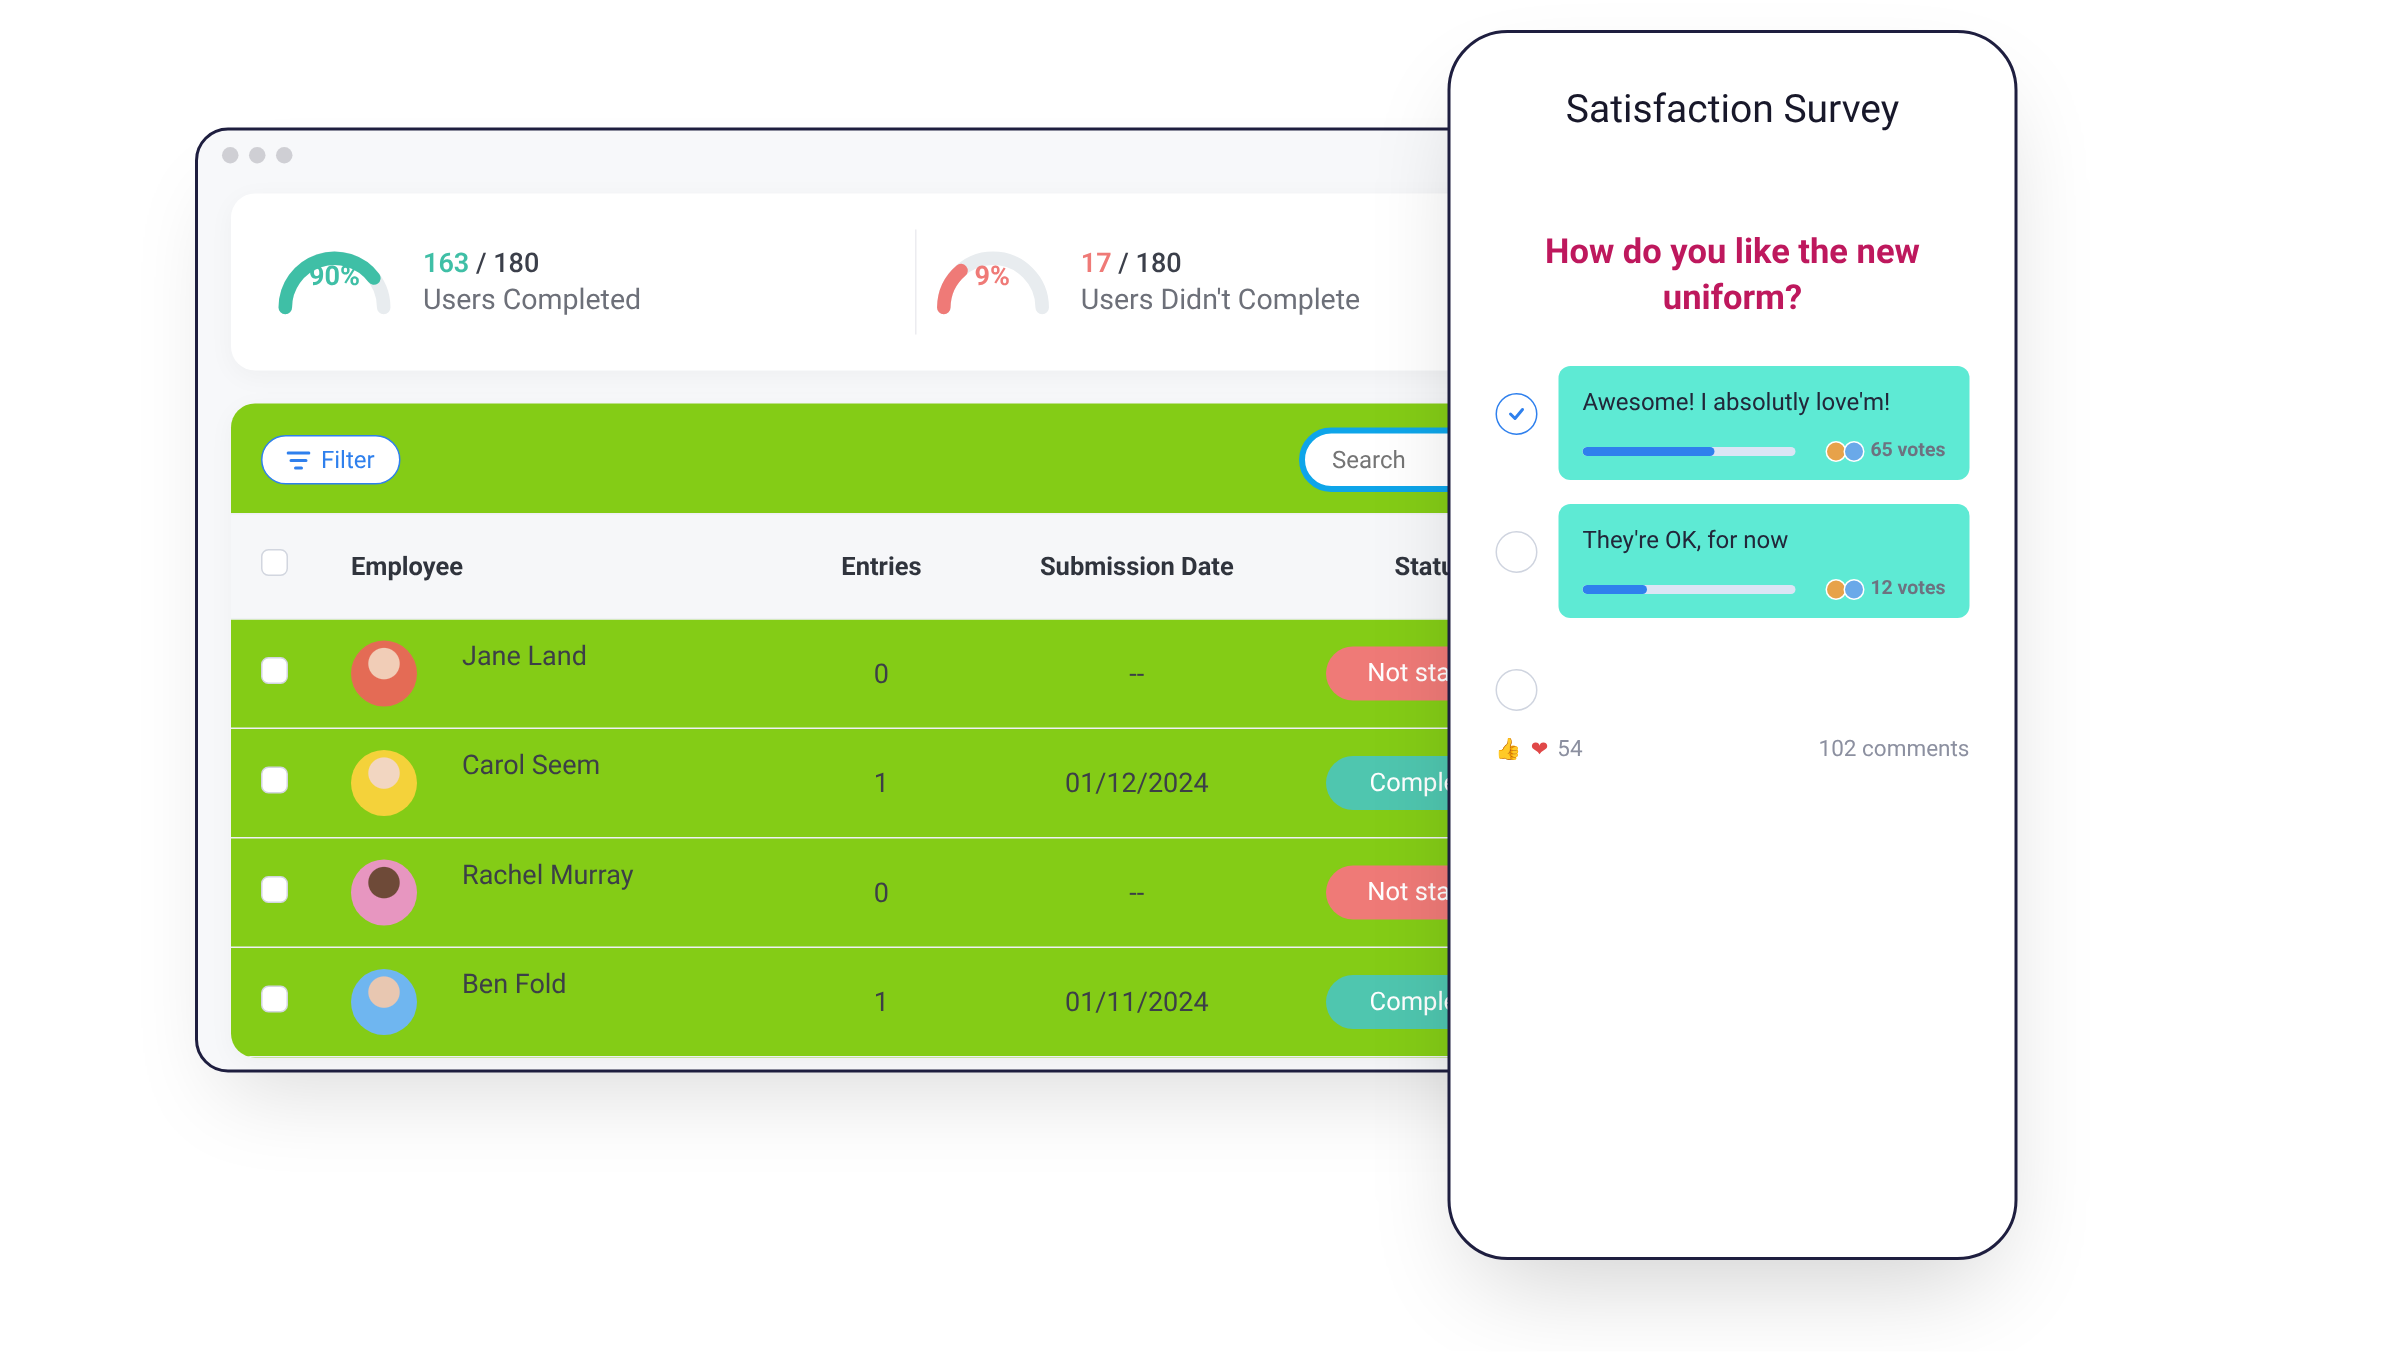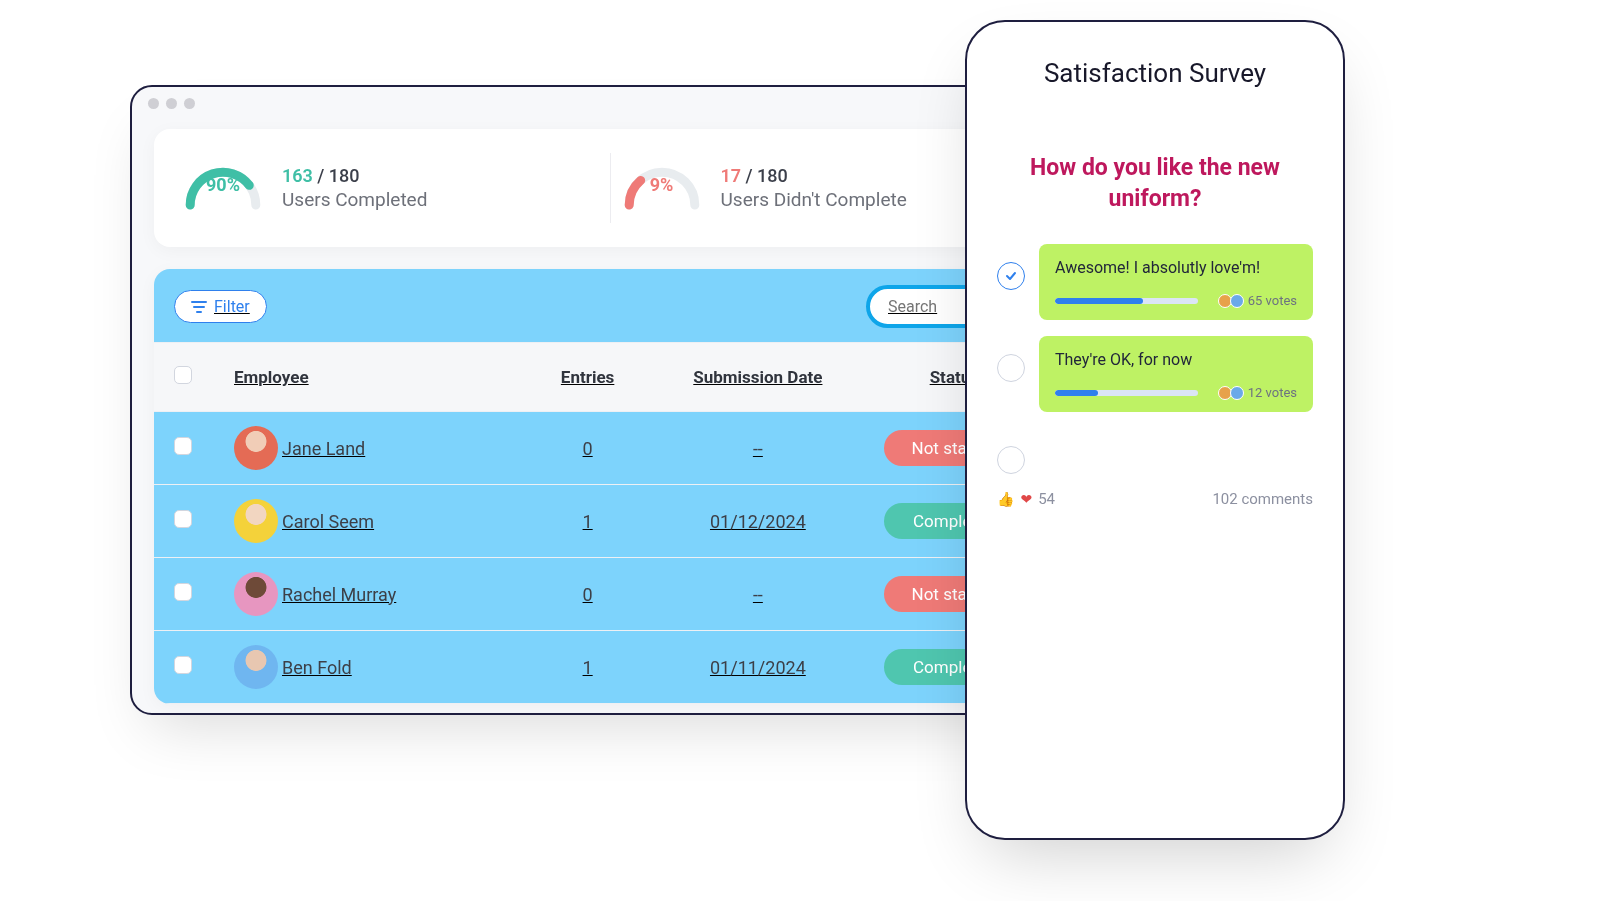--- a/index.html
+++ b/index.html
@@ -26,22 +26,22 @@
   .gauge svg{width:82px;height:82px;position:absolute;top:0;left:0;}
   .gauge-label{position:absolute;top:10px;left:0;right:0;text-align:center;font-weight:700;font-size:18px;}
   .gauge-green .gauge-label{color:#3fbfa6;}
   .gauge-red .gauge-label{color:#ef7a77;}
   .stat-text .count{font-size:18px;font-weight:500;color:#3b3f4a;}
   .stat-text .count .hl-green{color:#3fbfa6;font-weight:600;}
   .stat-text .count .hl-red{color:#ef7a77;font-weight:600;}
   .stat-text .sub{font-size:19px;color:#6d7079;margin-top:2px;}
 
   .table-card{
-    margin:22px 22px 0 22px;background:#7dd3fc;border-radius:16px;
-    box-shadow:0 4px 18px rgba(0,0,0,.04);overflow:hidden;text-decoration:underline;
+    margin:22px 22px 0 22px;background:#84cc16;border-radius:16px;
+    box-shadow:0 4px 18px rgba(0,0,0,.04);overflow:hidden;
   }
   .table-toolbar{display:flex;align-items:center;justify-content:space-between;padding:16px 20px 14px 20px;}
   .filter-btn{
     display:flex;align-items:center;gap:7px;border:1.5px solid #2f80ed;color:#2f80ed;
     background:#fff;border-radius:999px;padding:6px 16px;font-size:16px;cursor:pointer;
   }
   .search{
     border:4px solid #0ea5e9;border-radius:999px;padding:8px 18px;font-size:16px;
     width:180px;color:#9aa0ab;outline:none;
   }
@@ -51,21 +51,21 @@
     font-weight:700;color:#30343d;font-size:17px;
   }
   .tbl-head .h-entries,.tbl-head .h-date,.tbl-head .h-status{text-align:center;}
   .tbl-row{
     display:grid;grid-template-columns:60px 2.2fr 1fr 1.6fr 1.4fr;align-items:center;
     padding:14px 20px;border-bottom:1px solid #eef0f4;font-size:18px;color:#3c3f47;
   }
   .chk{
     width:18px;height:18px;border:1.5px solid #d2d6df;border-radius:5px;background:#fff;display:inline-block;
   }
-  .emp{display:flex;align-items:center;gap:4px;}
+  .emp{display:flex;gap:30px;}
   .avatar{width:44px;height:44px;border-radius:50%;display:inline-block;}
   .av1{background:radial-gradient(circle at 50% 35%,#f1cdb7 0 28%,#e46b55 30% 100%);}
   .av2{background:radial-gradient(circle at 50% 35%,#f2d6c1 0 28%,#f4d23a 30% 100%);}
   .av3{background:radial-gradient(circle at 50% 35%,#6e4a38 0 28%,#e796c0 30% 100%);}
   .av4{background:radial-gradient(circle at 50% 35%,#e8c7b1 0 28%,#6fb6f0 30% 100%);}
   .cell-center{text-align:center;}
   .status-pill{
     display:inline-block;min-width:140px;text-align:center;color:#fff;font-size:17px;
     padding:8px 22px;border-radius:999px;
   }
@@ -85,27 +85,27 @@
     display:flex;align-items:flex-start;gap:14px;margin-bottom:16px;
   }
   .radio{
     flex-shrink:0;width:28px;height:28px;border-radius:50%;border:1.5px solid #cfd4df;background:#fff;
     display:flex;align-items:center;justify-content:center;margin-top:18px;
   }
   .radio.selected{border-color:#2f80ed;}
   .radio.selected svg{display:block;}
   .radio svg{display:none;}
   .opt-card{
-    flex:1;background:#bef264;border-radius:8px;padding:14px 16px 12px 16px;
+    flex:1;background:#5eead4;border-radius:8px;padding:14px 16px 12px 16px;
   }
   .opt-label{font-size:16px;color:#22273a;margin-bottom:16px;}
   .opt-bottom{display:flex;align-items:center;justify-content:space-between;gap:10px;}
   .bar{flex:1;height:6px;border-radius:4px;background:#dbe5f5;position:relative;overflow:hidden;margin-right:10px;}
   .bar-fill{position:absolute;left:0;top:0;bottom:0;background:#2f80ed;border-radius:4px;}
-  .votes{font-size:13px;color:#6d7280;white-space:nowrap;display:flex;align-items:center;gap:4px;}
+  .votes{font-size:13px;color:#6d7280;white-space:nowrap;display:flex;align-items:center;gap:4px;font-weight:bold;}
   .mini-av{width:14px;height:14px;border-radius:50%;display:inline-block;margin-left:-6px;border:1px solid #fff;}
   .mini-av:first-child{margin-left:0;}
   .ma1{background:#e7a24a;} .ma2{background:#6aa9e9;}
   .reactions{display:flex;align-items:center;justify-content:space-between;margin-top:10px;font-size:15px;color:#8c90a0;}
   .react-left{display:flex;align-items:center;gap:6px;}
   .react-left .ico{font-size:14px;}
 </style>
 </head>
 <body>
 

